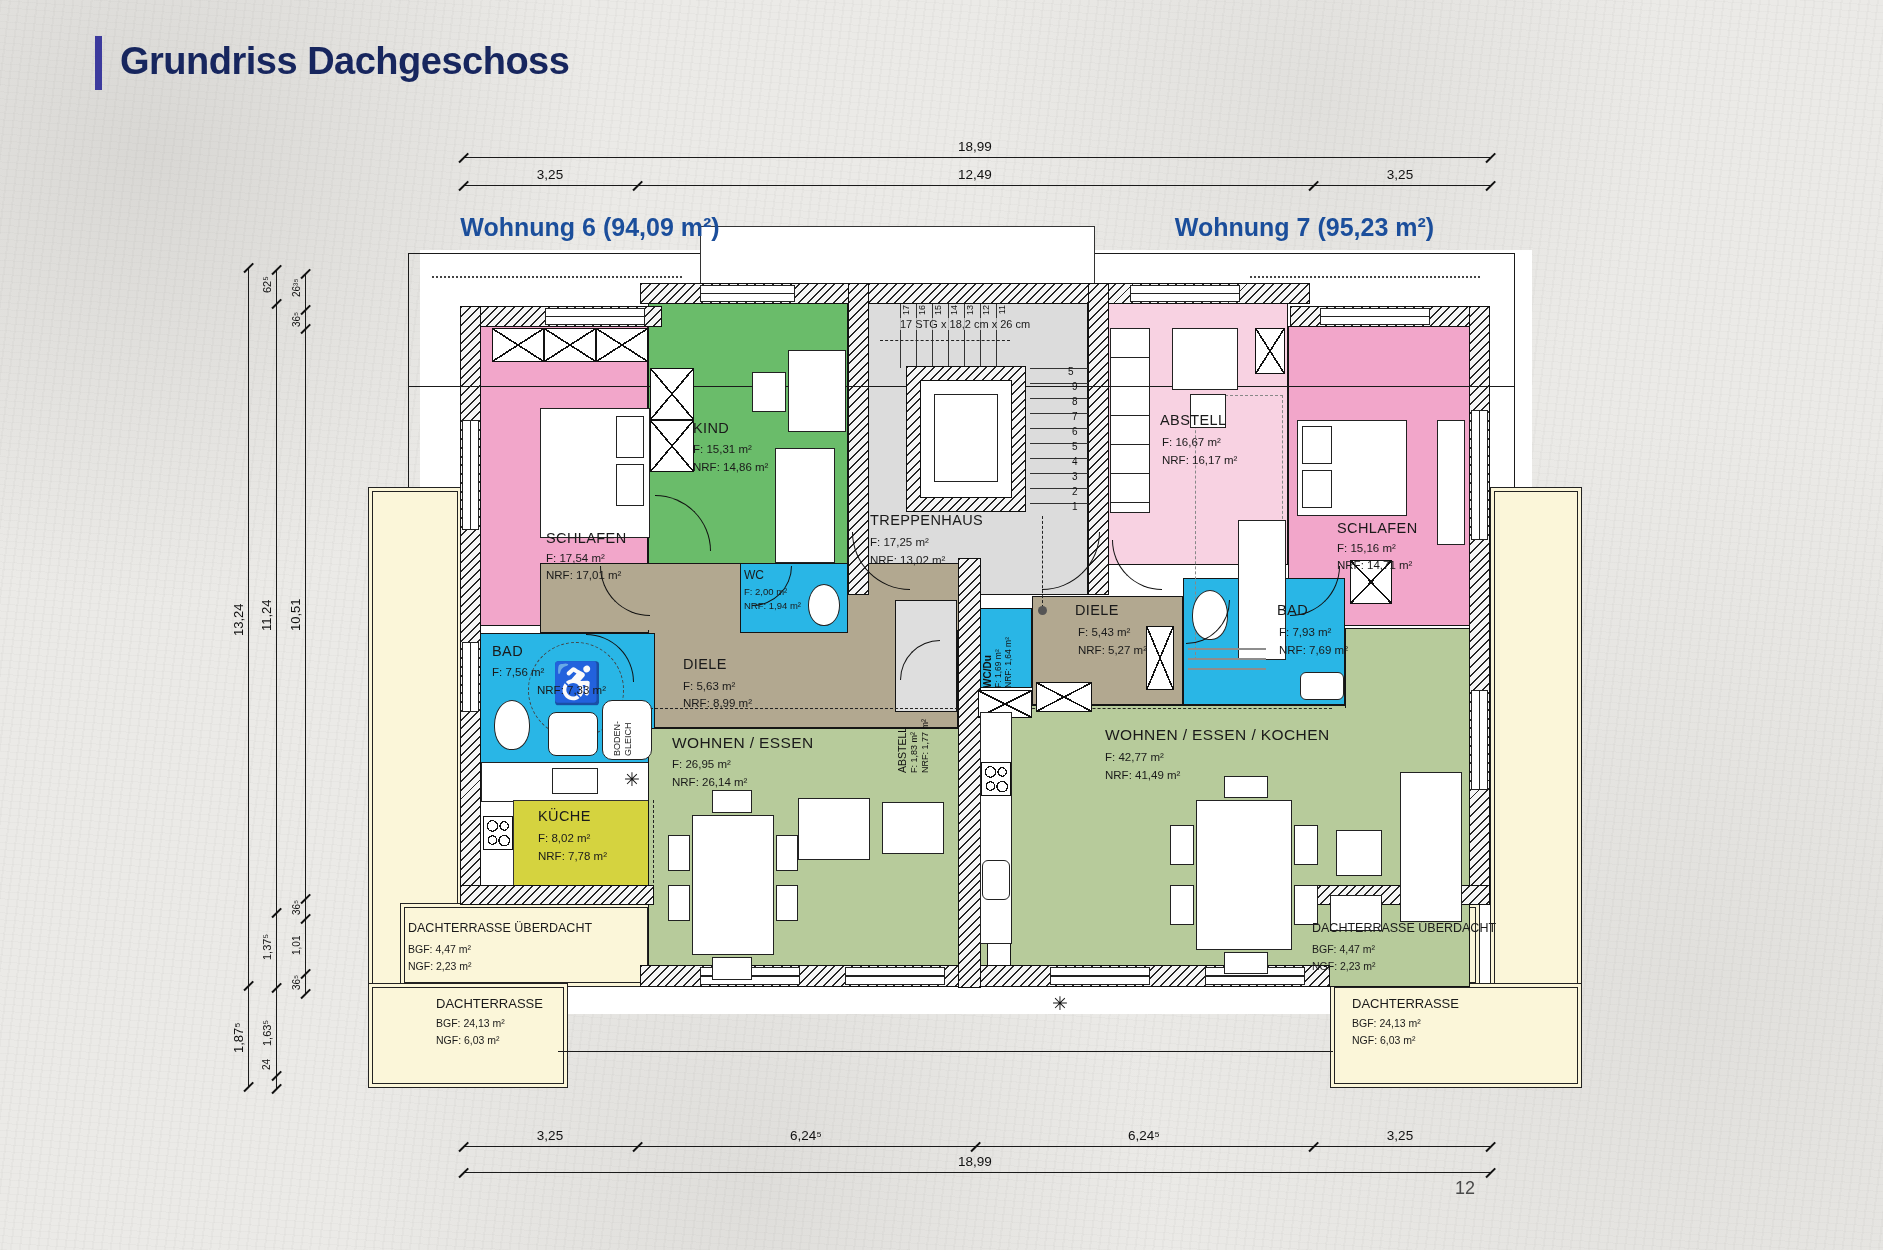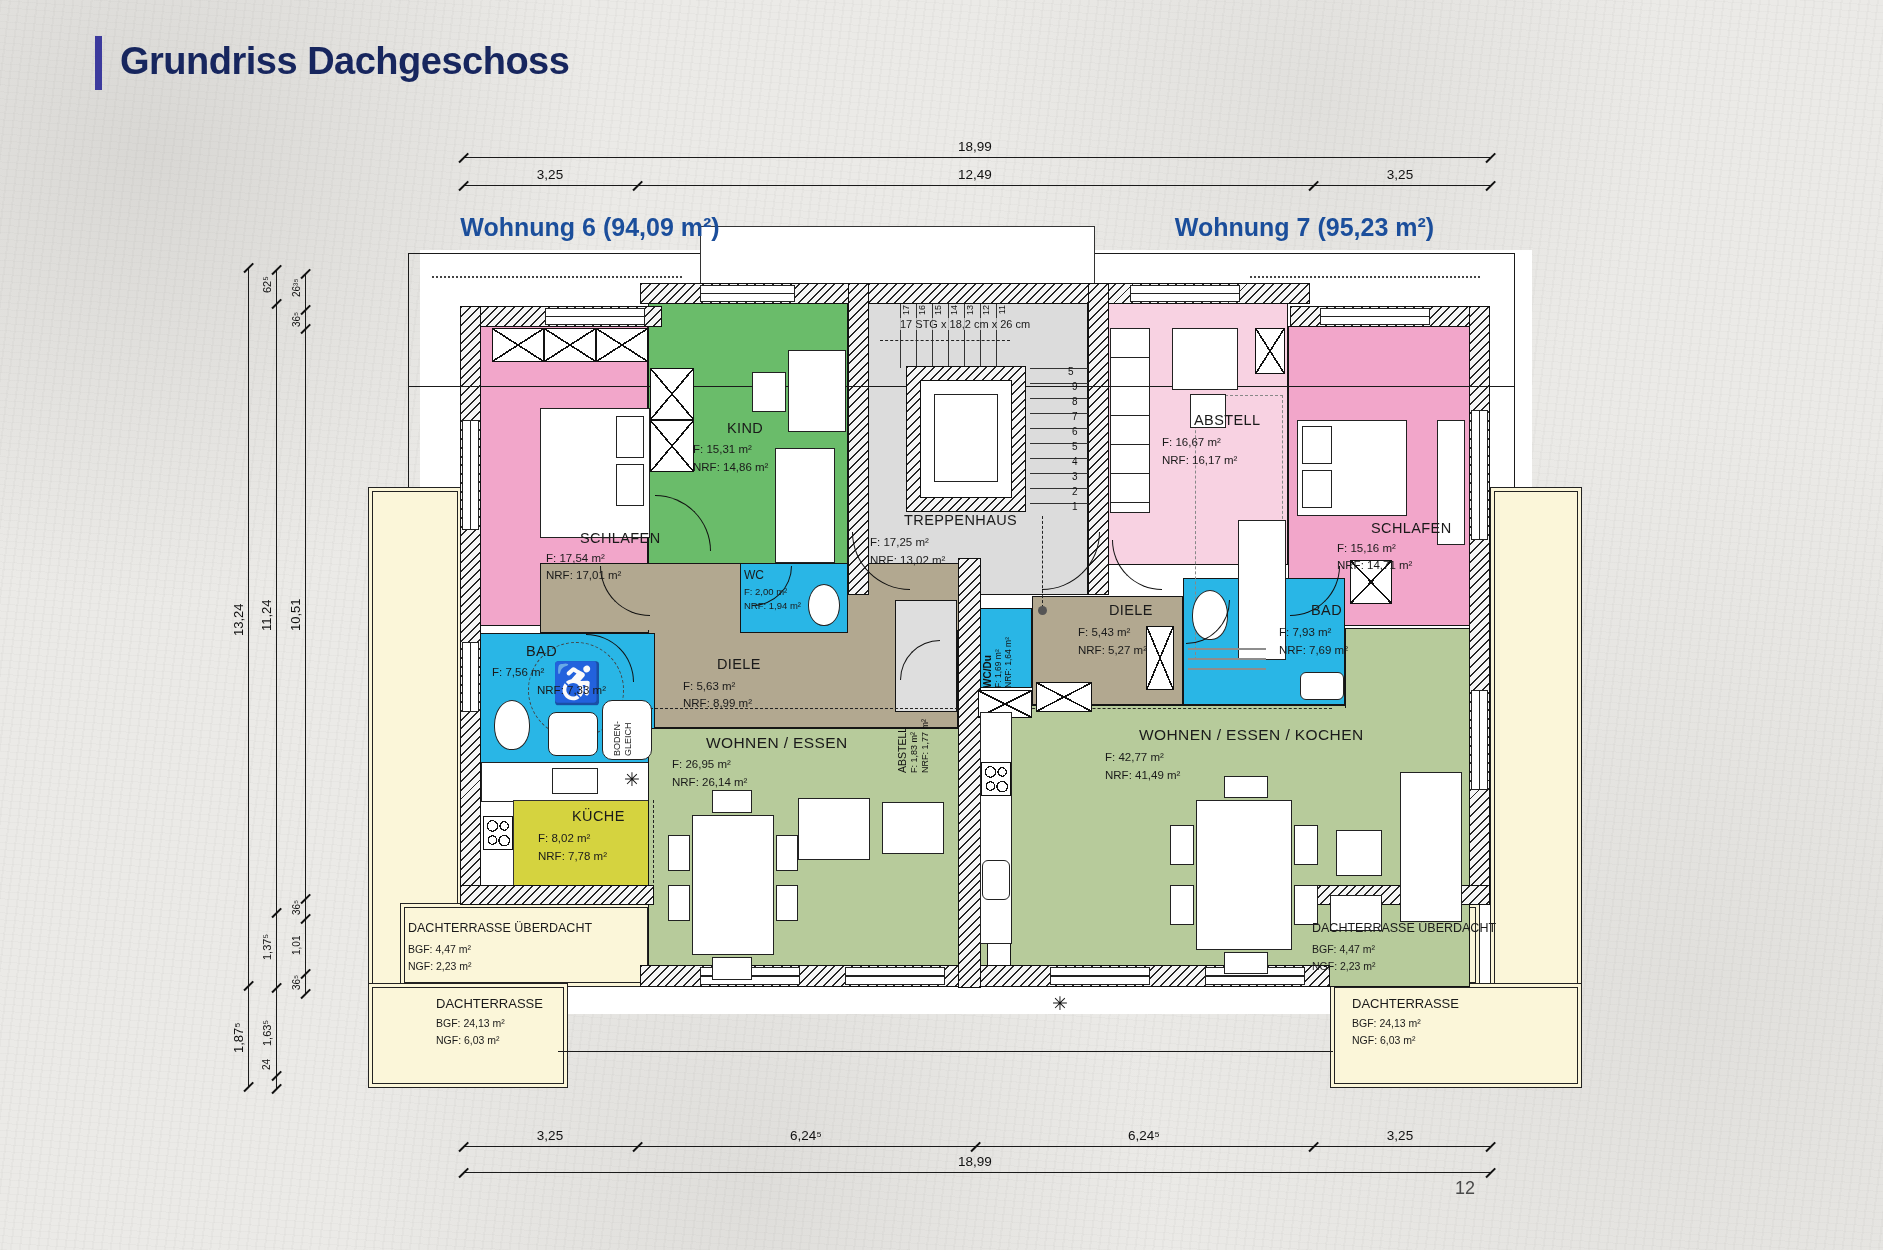--- a/index.html
+++ b/index.html
@@ -26,21 +26,21 @@
   .dash{position:absolute;border-top:1.8px dashed #222;}
   .dashv{position:absolute;border-left:1.8px dashed #222;}
   .tk{position:absolute;width:13px;height:1.6px;background:#111;transform:rotate(-45deg);}
   .dt{position:absolute;font-size:13.5px;color:#111;white-space:nowrap;}
   .dtc{text-align:center;}
   .dtv{position:absolute;writing-mode:vertical-rl;transform:rotate(180deg);
        display:flex;align-items:center;justify-content:center;
        font-size:13px;color:#111;width:17px;white-space:nowrap;}
   .dtv.small{font-size:10px;}
   .rl{position:absolute;color:#1a1a1a;white-space:nowrap;}
-  .rt{font-size:14.5px;letter-spacing:.4px;margin-left:34px;}
+  .rt{font-size:14.5px;letter-spacing:.4px;}
   .rs{font-size:11.5px;}
   .rt-sm{font-size:12px;}
   .rs-sm{font-size:9.5px;}
   .vtxt{writing-mode:vertical-rl;transform:rotate(180deg);white-space:nowrap;}
   .win{position:absolute;box-sizing:border-box;border:1.1px solid #222;
        background:linear-gradient(to bottom, #fff 44%, #222 44% 56%, #fff 56%);}
   .winv{position:absolute;box-sizing:border-box;border:1.1px solid #222;
        background:linear-gradient(to right, #fff 44%, #222 44% 56%, #fff 56%);}
   .xbox{position:absolute;box-sizing:border-box;border:1.3px solid #111;background-color:#fff;
     background-image:

